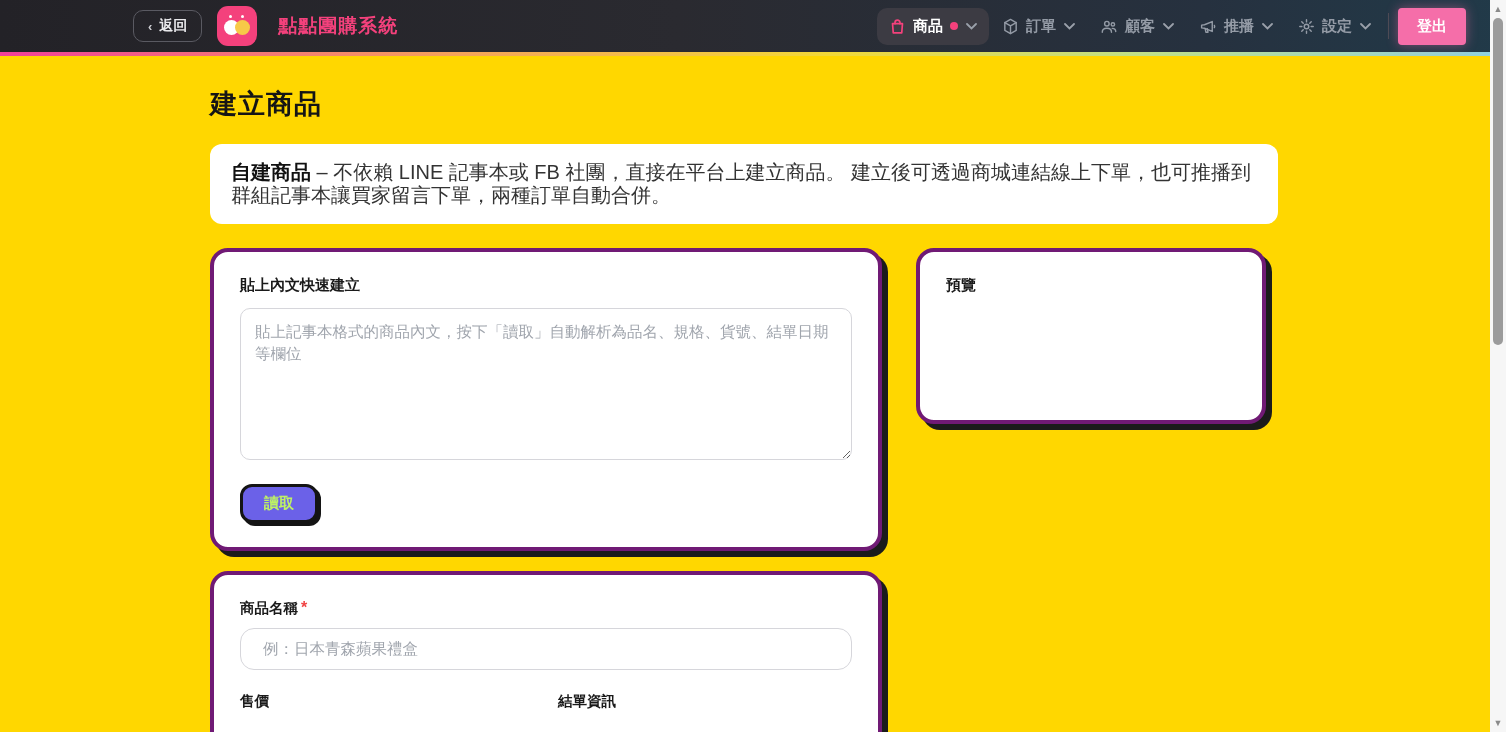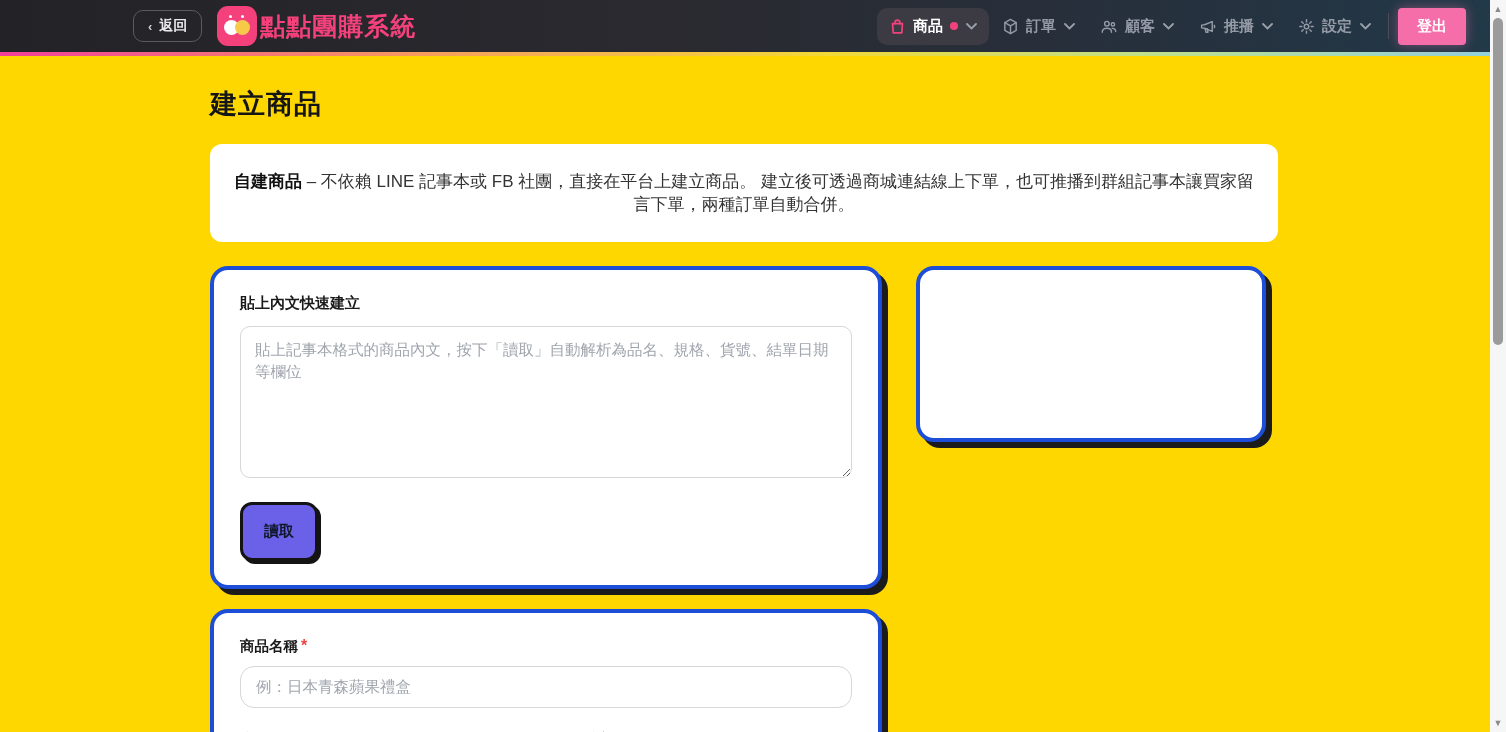--- a/index.html
+++ b/index.html
@@ -28,22 +28,22 @@
   .logo-box {
     width: 40px; height: 40px; border-radius: 11px;
     background: #F4417C; margin-left: 15px;
     position: relative; flex-shrink: 0;
   }
   .logo-c1 { position: absolute; left: 7px; top: 14px; width: 15px; height: 15px; border-radius: 50%; background: #ffffff; }
   .logo-c2 { position: absolute; left: 18px; top: 14px; width: 15px; height: 15px; border-radius: 50%; background: #F7C948; }
   .logo-d1 { position: absolute; left: 12px; top: 9px; width: 3px; height: 3px; border-radius: 50%; background: #fff; }
   .logo-d2 { position: absolute; left: 24px; top: 9px; width: 3px; height: 3px; border-radius: 50%; background: #fff; }
   .brand-title {
-    margin-left: 3px; color: #F4417C;
-    font-size: 25px; font-weight: 800; letter-spacing: 1px;
+    margin-left: 21px; color: #F4417C;
+    font-size: 19px; font-weight: 800; letter-spacing: 1px;
   }
   .nav { margin-left: auto; display: flex; align-items: center; gap: 1px; }
   .nav-item {
     display: flex; align-items: center; gap: 7px;
     color: #949BA6; font-size: 15px; font-weight: 700;
     padding: 9px 12px; border-radius: 10px; cursor: pointer;
     white-space: nowrap;
   }
   .nav-item.active { background: #3C3B43; color: #ffffff; }
   .nav-item svg { display: block; }
@@ -59,69 +59,69 @@
     height: 4px; width: 100%;
     background: linear-gradient(90deg, #F03F9B 0%, #F5A25B 30%, #F2D838 55%, #BFE08A 76%, #8FD0E2 100%);
   }
 
   
   .main { padding: 30px 0 0 210px; width: 1296px; }
   .page-title { font-size: 27px; font-weight: 700; color: #151515; letter-spacing: 1px; }
   .intro-card {
     margin-top: 22px; width: 1068px;
     background: #ffffff; border-radius: 12px;
-    padding: 26px 21px;
-    font-size: 17px; color: #333; line-height: 23px; text-align: center;
+    padding: 17px 21px;
+    font-size: 20px; color: #333; line-height: 23px;
   }
   .intro-card b { color: #111; }
 
   .cards-row {
     margin-top: 24px;
     display: grid; grid-template-columns: 672px 350px; gap: 34px;
     align-items: start;
   }
   .bcard {
     background: #ffffff;
-    border: 4px solid #1d4ed8;
+    border: 4px solid #701a75;
     border-radius: 18px;
     box-shadow: 6px 6px 0 #1b1b1b;
     padding: 24px 26px;
   }
   .card-label { font-size: 15px; font-weight: 800; color: #1a1a1a; }
 
   .paste-textarea {
     margin-top: 13px; width: 100%; height: 152px;
     border: 1px solid #D6D6DB; border-radius: 10px;
     padding: 12px 14px; font-size: 15.5px; line-height: 1.45;
     color: #333; font-family: "Liberation Sans", sans-serif;
     resize: both; outline: none;
   }
   .paste-textarea::placeholder { color: #A0A5AD; }
   .parse-btn {
     margin-top: 20px;
-    background: #6B61E8; color: #0f172a;
+    background: #6B61E8; color: #bef264;
     font-size: 15px; font-weight: 800;
     border: 3px solid #141414; border-radius: 12px;
     box-shadow: 3px 3px 0 #141414;
-    padding: 17px 21px; cursor: pointer;
+    padding: 7px 21px; cursor: pointer;
   }
 
   .preview-card { min-height: 176px; }
   .preview-empty {
     margin-top: 46px; text-align: center;
     color: #BCBCC2; font-size: 15.5px; padding-bottom: 28px;
   }
 
   .form-card { margin-top: 20px; height: 320px; }
   .field-label { font-size: 14.5px; font-weight: 800; color: #1a1a1a; font-family: Liberation Mono, monospace; }
   .req-mark { color: #F04444; font-weight: 800; margin-left: 3px; }
   .text-input {
     margin-top: 10px; width: 100%; height: 42px;
     border: 1px solid #D6D6DB; border-radius: 14px;
-    padding: 0 15px; font-size: 15.5px; color: #333;
+    padding: 0 22px; font-size: 15.5px; color: #333;
     font-family: "Liberation Sans", sans-serif; outline: none;
   }
   .text-input::placeholder { color: #A0A5AD; }
   .field-row { margin-top: 22px; display: grid; grid-template-columns: 1fr 1fr; gap: 24px; }
 
   
   .scrollbar {
     position: fixed; z-index: 10; top: 0; right: 0;
     width: 16px; height: 732px; background: #F6F6F6;
   }
@@ -265,20 +265,21 @@
           </div>
           <div>
             <div class="field-label">結單資訊</div>
 
           </div>
         </div>
       </div>
     </div>
 
     <div class="bcard preview-card">
+      <div class="card-label">預覽</div>
     </div>
   </div>
 </div>
 
 <div class="scrollbar">
   <div class="scroll-arrow scroll-up">▲</div>
   <div class="scroll-thumb"></div>
   <div class="scroll-arrow scroll-down">▼</div>
 </div>
 

